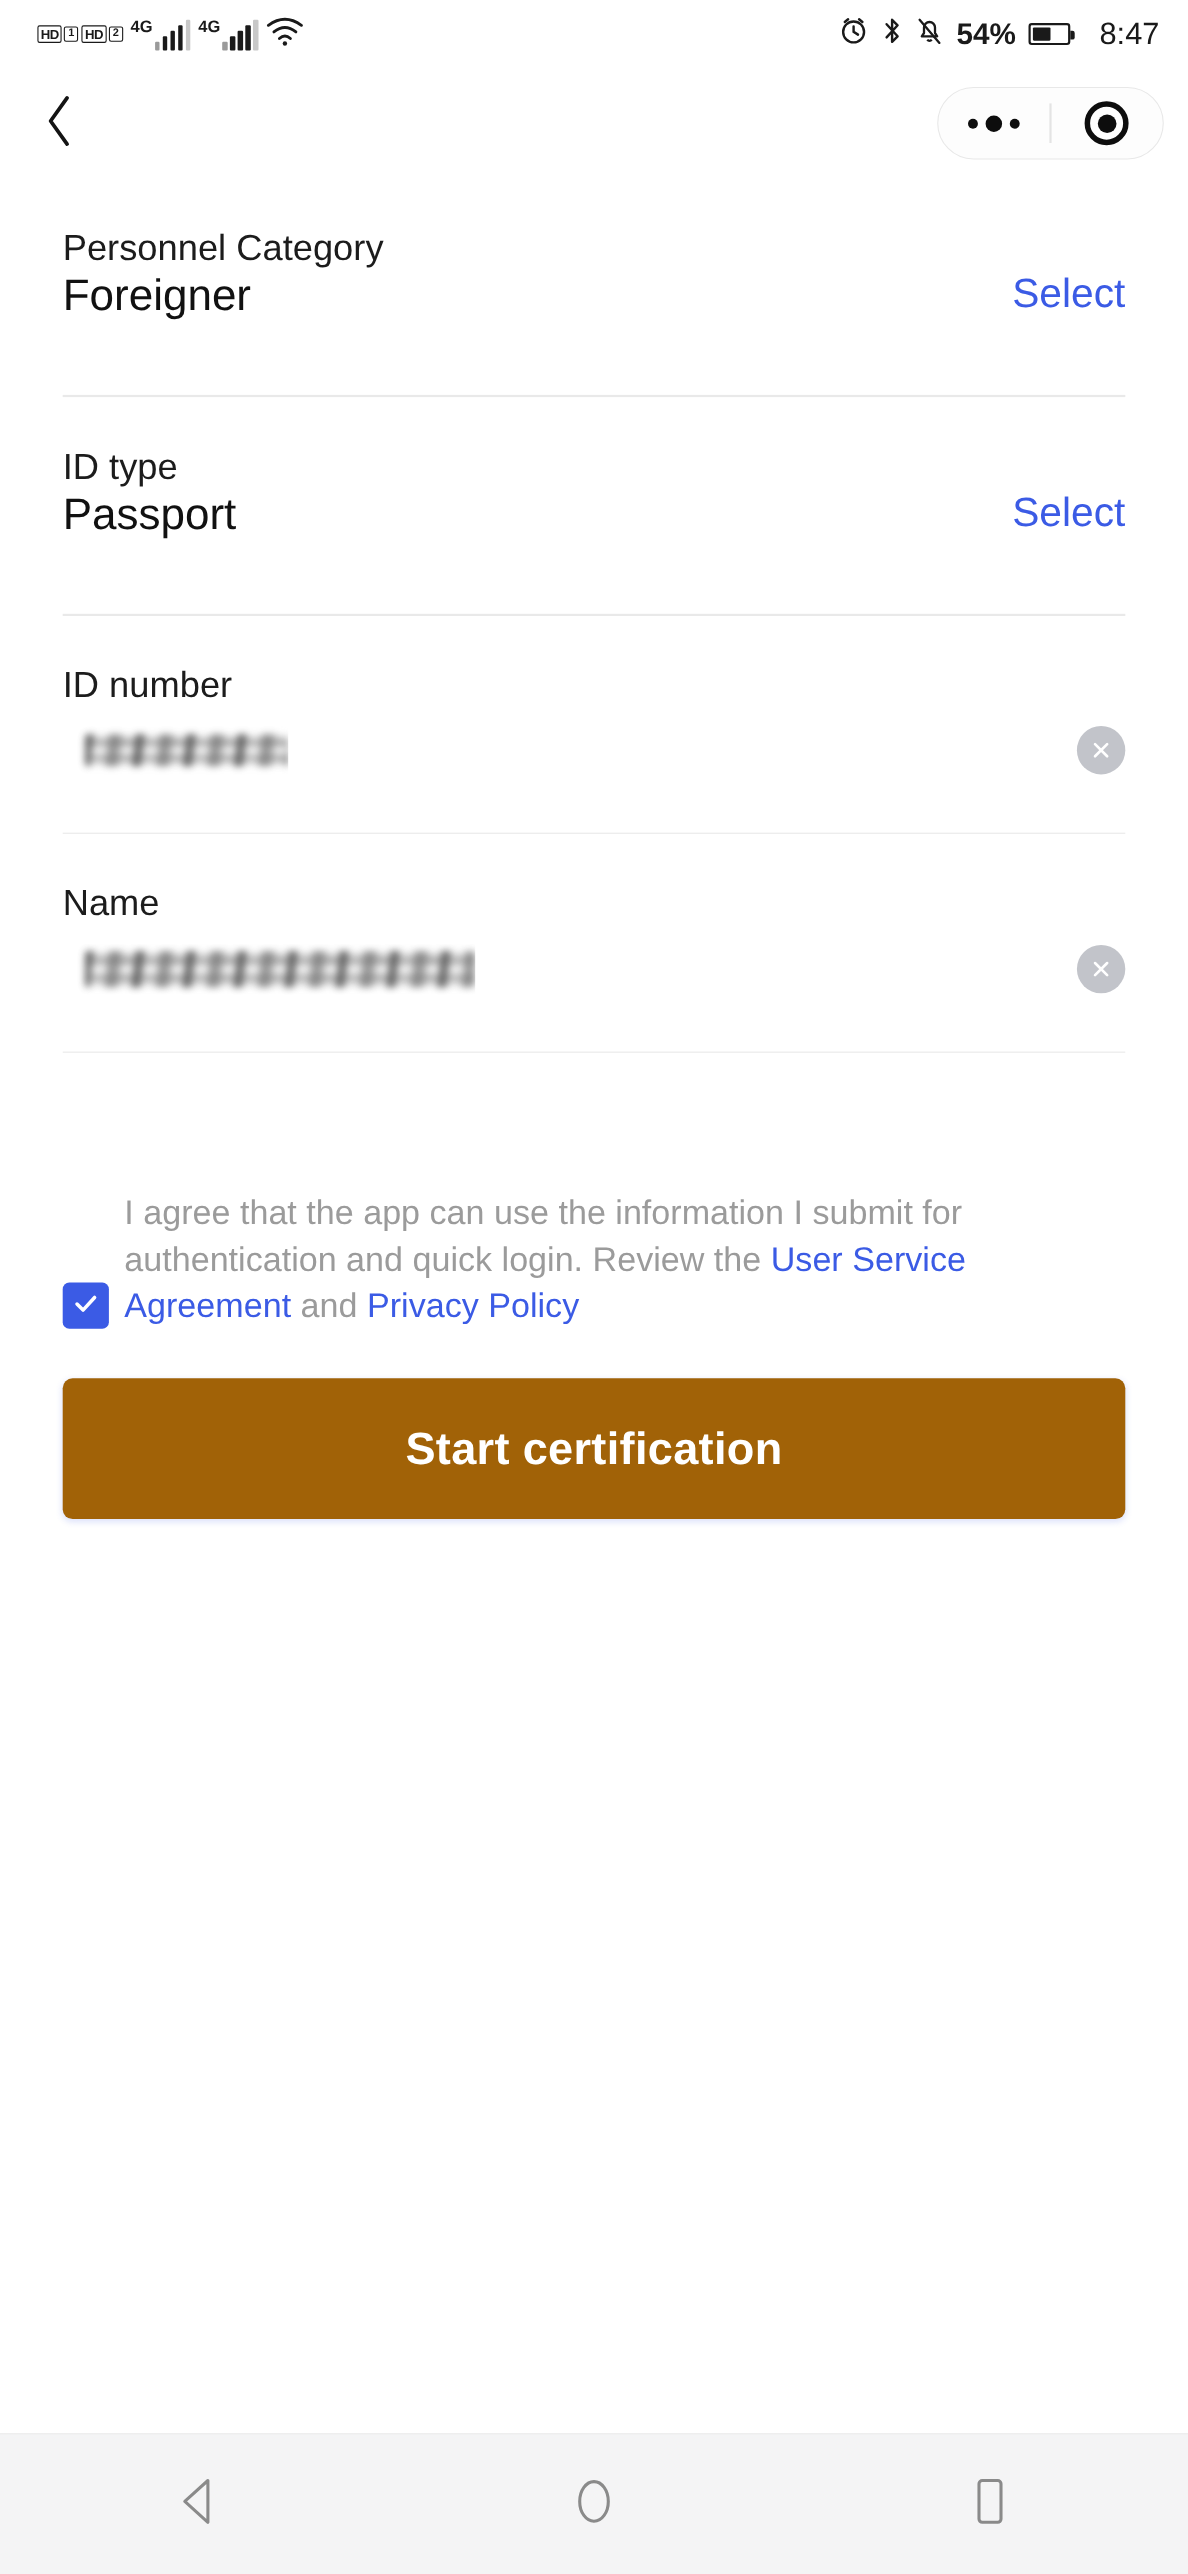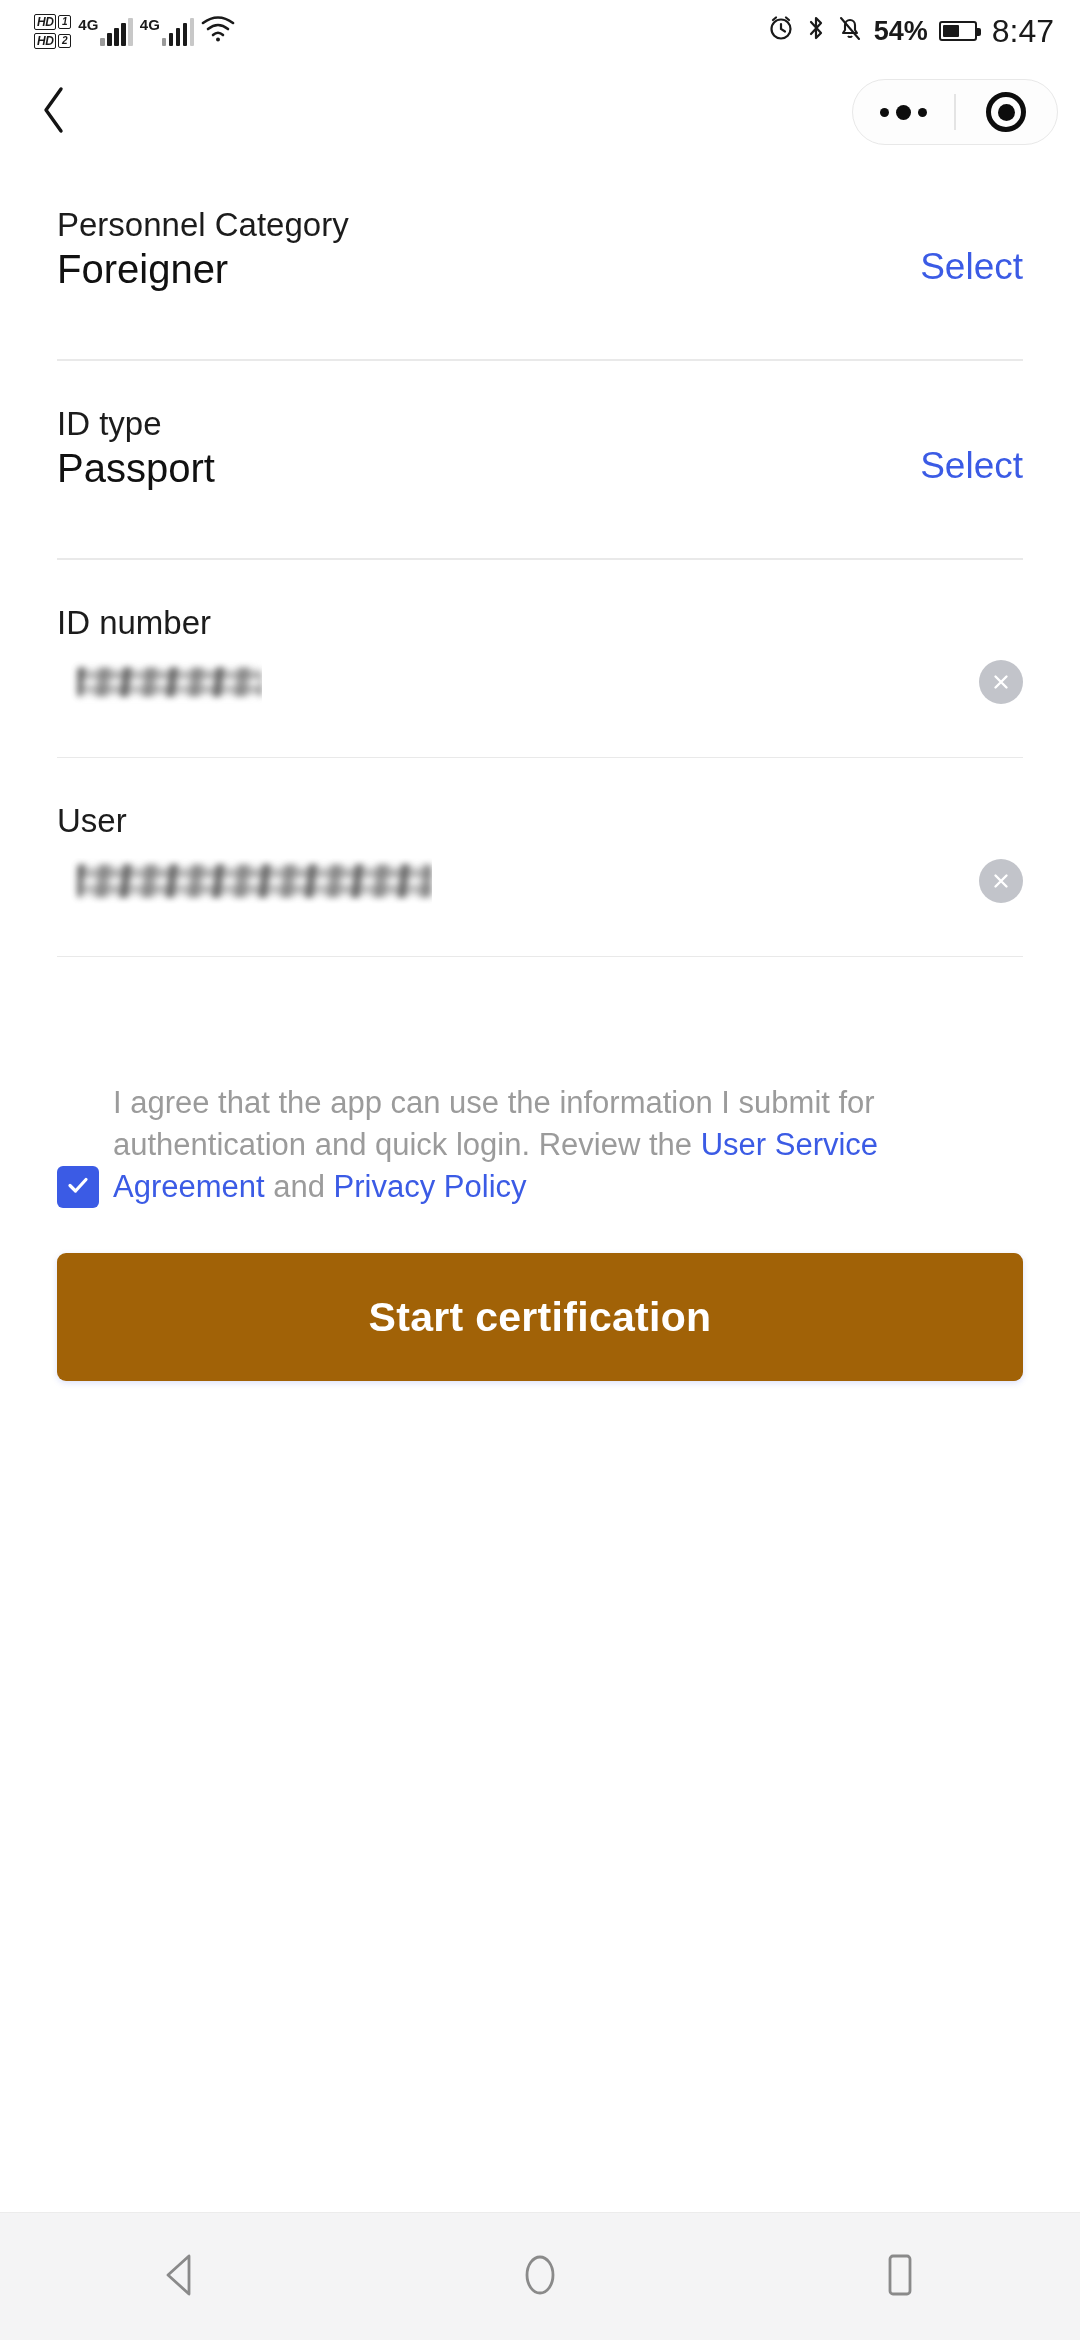--- a/index.html
+++ b/index.html
@@ -15,21 +15,21 @@
   .status-bar{
     position:relative;
     height:62px;
     display:flex;
     align-items:center;
     justify-content:space-between;
     padding:0 26px 0 34px;
     color:#1a1a1a;
   }
   .status-left{ display:flex; align-items:center; gap:7px; }
-  .hd-stack{ display:flex; flex-direction:column; gap:3px;font-style:italic; }
+  .hd-stack{ display:flex; gap:3px; }
   .hd-badge{
     display:flex; align-items:center; gap:2px;
   }
   .hd-box{
     font-size:12px; font-weight:bold; line-height:1;
     border:1.6px solid #1a1a1a; border-radius:2px;
     padding:1px 2px; letter-spacing:-0.5px;
   }
   .sim-num{
     font-size:10px; font-weight:bold; line-height:1;
@@ -51,21 +51,21 @@
   .battery{
     position:relative; width:38px; height:20px;
     border:2.5px solid #1a1a1a; border-radius:3px;
     display:flex; align-items:center; padding:2px;
   }
   .battery::after{
     content:""; position:absolute; right:-6px; top:5px;
     width:3.5px; height:8px; background:#1a1a1a; border-radius:0 2px 2px 0;
   }
   .battery .fill{ height:100%; background:#1a1a1a; border-radius:1px; }
-  .clock{ font-size:32px; margin-left:4px; }
+  .clock{ font-size:28px; margin-left:16px; }
 
   
   .nav-bar{
     position:relative;
     height:100px;
     display:flex;
     align-items:center;
     padding:0 20px 0 28px;
   }
   .back-btn{
@@ -380,21 +380,21 @@
       <div class="clear-btn">
         <svg width="22" height="22" viewBox="0 0 22 22">
           <path d="M5.5 5.5 L16.5 16.5 M16.5 5.5 L5.5 16.5" stroke="#ffffff" stroke-width="2.4" stroke-linecap="round"></path>
         </svg>
       </div>
     </div>
     <div class="divider"></div>
   </div>
 
   <div class="field">
-    <div class="label">User</div>
+    <div class="label">Name</div>
     <div class="input-row">
       <div class="redacted name">
         <span class="smear"></span>
       </div>
       <div class="clear-btn">
         <svg width="22" height="22" viewBox="0 0 22 22">
           <path d="M5.5 5.5 L16.5 16.5 M16.5 5.5 L5.5 16.5" stroke="#ffffff" stroke-width="2.4" stroke-linecap="round"></path>
         </svg>
       </div>
     </div>

